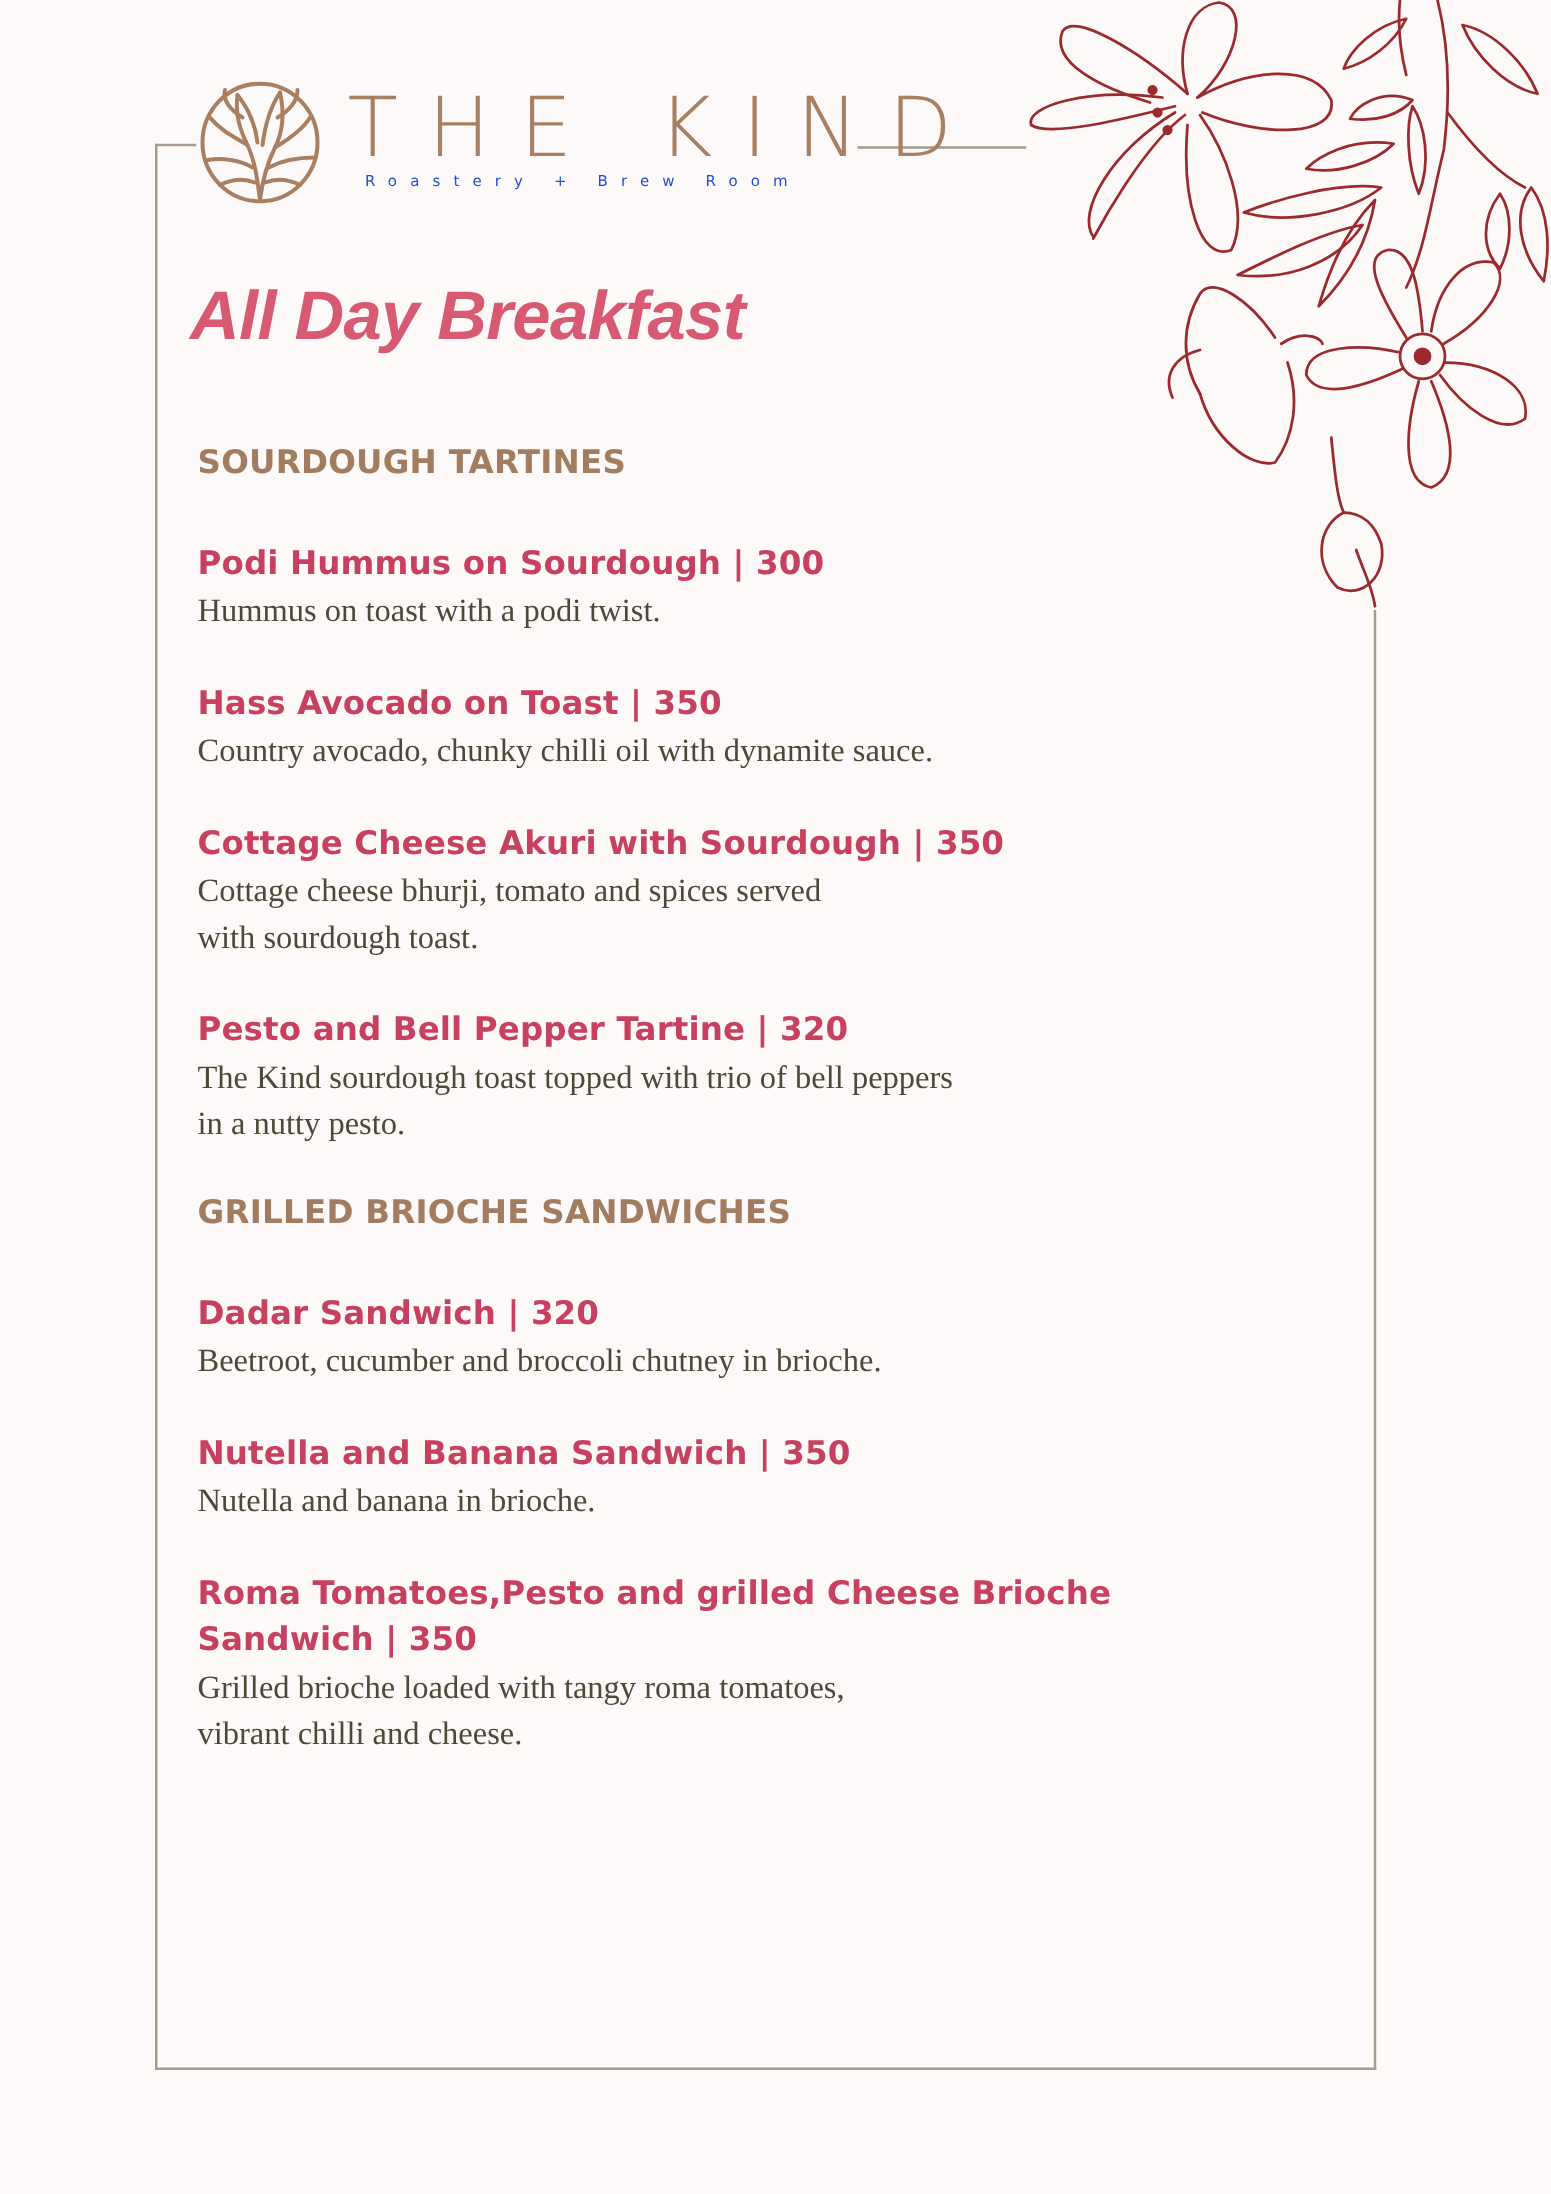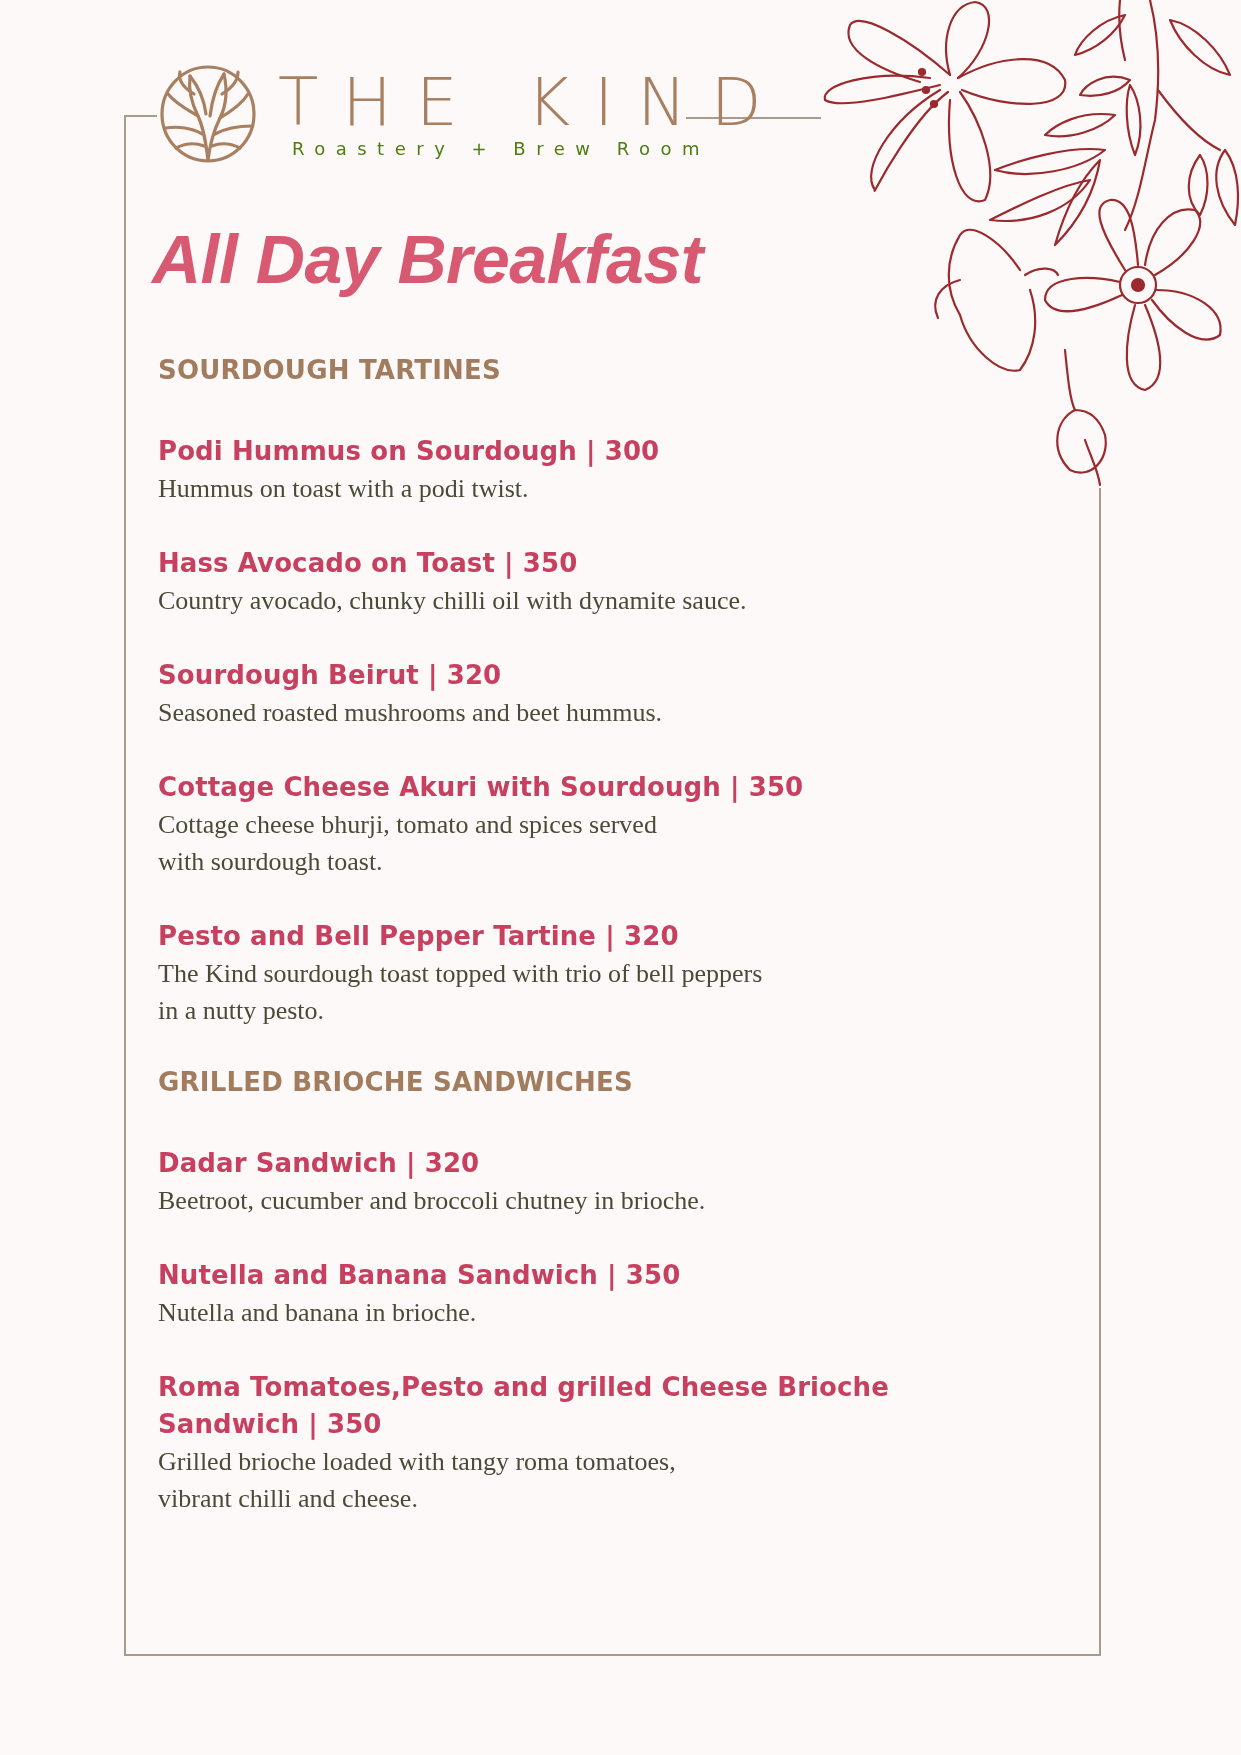--- a/index.html
+++ b/index.html
@@ -16,29 +16,29 @@
   }
   .brand-name {
     position: absolute; left: 278px; top: 70px;
     font-family: "DejaVu Sans", sans-serif;
     font-size: 66px; font-weight: 300; letter-spacing: 24px;
     color: #a88061; line-height: 1; text-align: center;
   }
   .brand-tagline {
     position: absolute; left: 292px; top: 138px;
     font-family: "DejaVu Sans", sans-serif;
-    font-size: 18px; letter-spacing: 10.5px; color: #4d7c0f;
+    font-size: 12px; letter-spacing: 10.5px; color: #1d4ed8;
     white-space: nowrap;
   }
   .floral { position: absolute; left: 800px; top: 0; width: 441px; height: 500px; }
   .page-title {
     position: absolute; left: 152px; top: 220px;
     font-family: "Liberation Sans", sans-serif;
     font-style: italic; font-weight: 700;
-    font-size: 68px; color: #d85a72; margin: 0; letter-spacing: -0.5px;
+    font-size: 55px; color: #d85a72; margin: 0; letter-spacing: -0.5px;
   }
   .menu {
     position: absolute; left: 158px; top: 355px; width: 900px;
   }
   .section-heading {
     font-family: "DejaVu Sans", sans-serif;
     font-weight: 700; font-size: 26px; color: #a27c5f;
     margin: 0 0 48px 0; letter-spacing: 0.2px;
   }
   .section-heading.second { margin-top: 5px; }
@@ -137,24 +137,20 @@
 
   <div class="item">
     <div class="item-title">Podi Hummus on Sourdough  |  300</div>
     <div class="item-desc">Hummus on toast with a podi twist.</div>
   </div>
   <div class="item">
     <div class="item-title">Hass Avocado on Toast  |  350</div>
     <div class="item-desc">Country avocado, chunky chilli oil with dynamite sauce.</div>
   </div>
   <div class="item">
-    <div class="item-title">Sourdough Beirut  |  320</div>
-    <div class="item-desc">Seasoned roasted mushrooms and beet hummus.</div>
-  </div>
-  <div class="item">
     <div class="item-title">Cottage Cheese Akuri with Sourdough  |  350</div>
     <div class="item-desc">Cottage cheese bhurji, tomato and spices served
  with sourdough toast.</div>
   </div>
   <div class="item">
     <div class="item-title">Pesto and Bell Pepper Tartine  |  320</div>
     <div class="item-desc">The Kind sourdough toast topped with trio of bell peppers
 in a nutty pesto.</div>
   </div>
 

